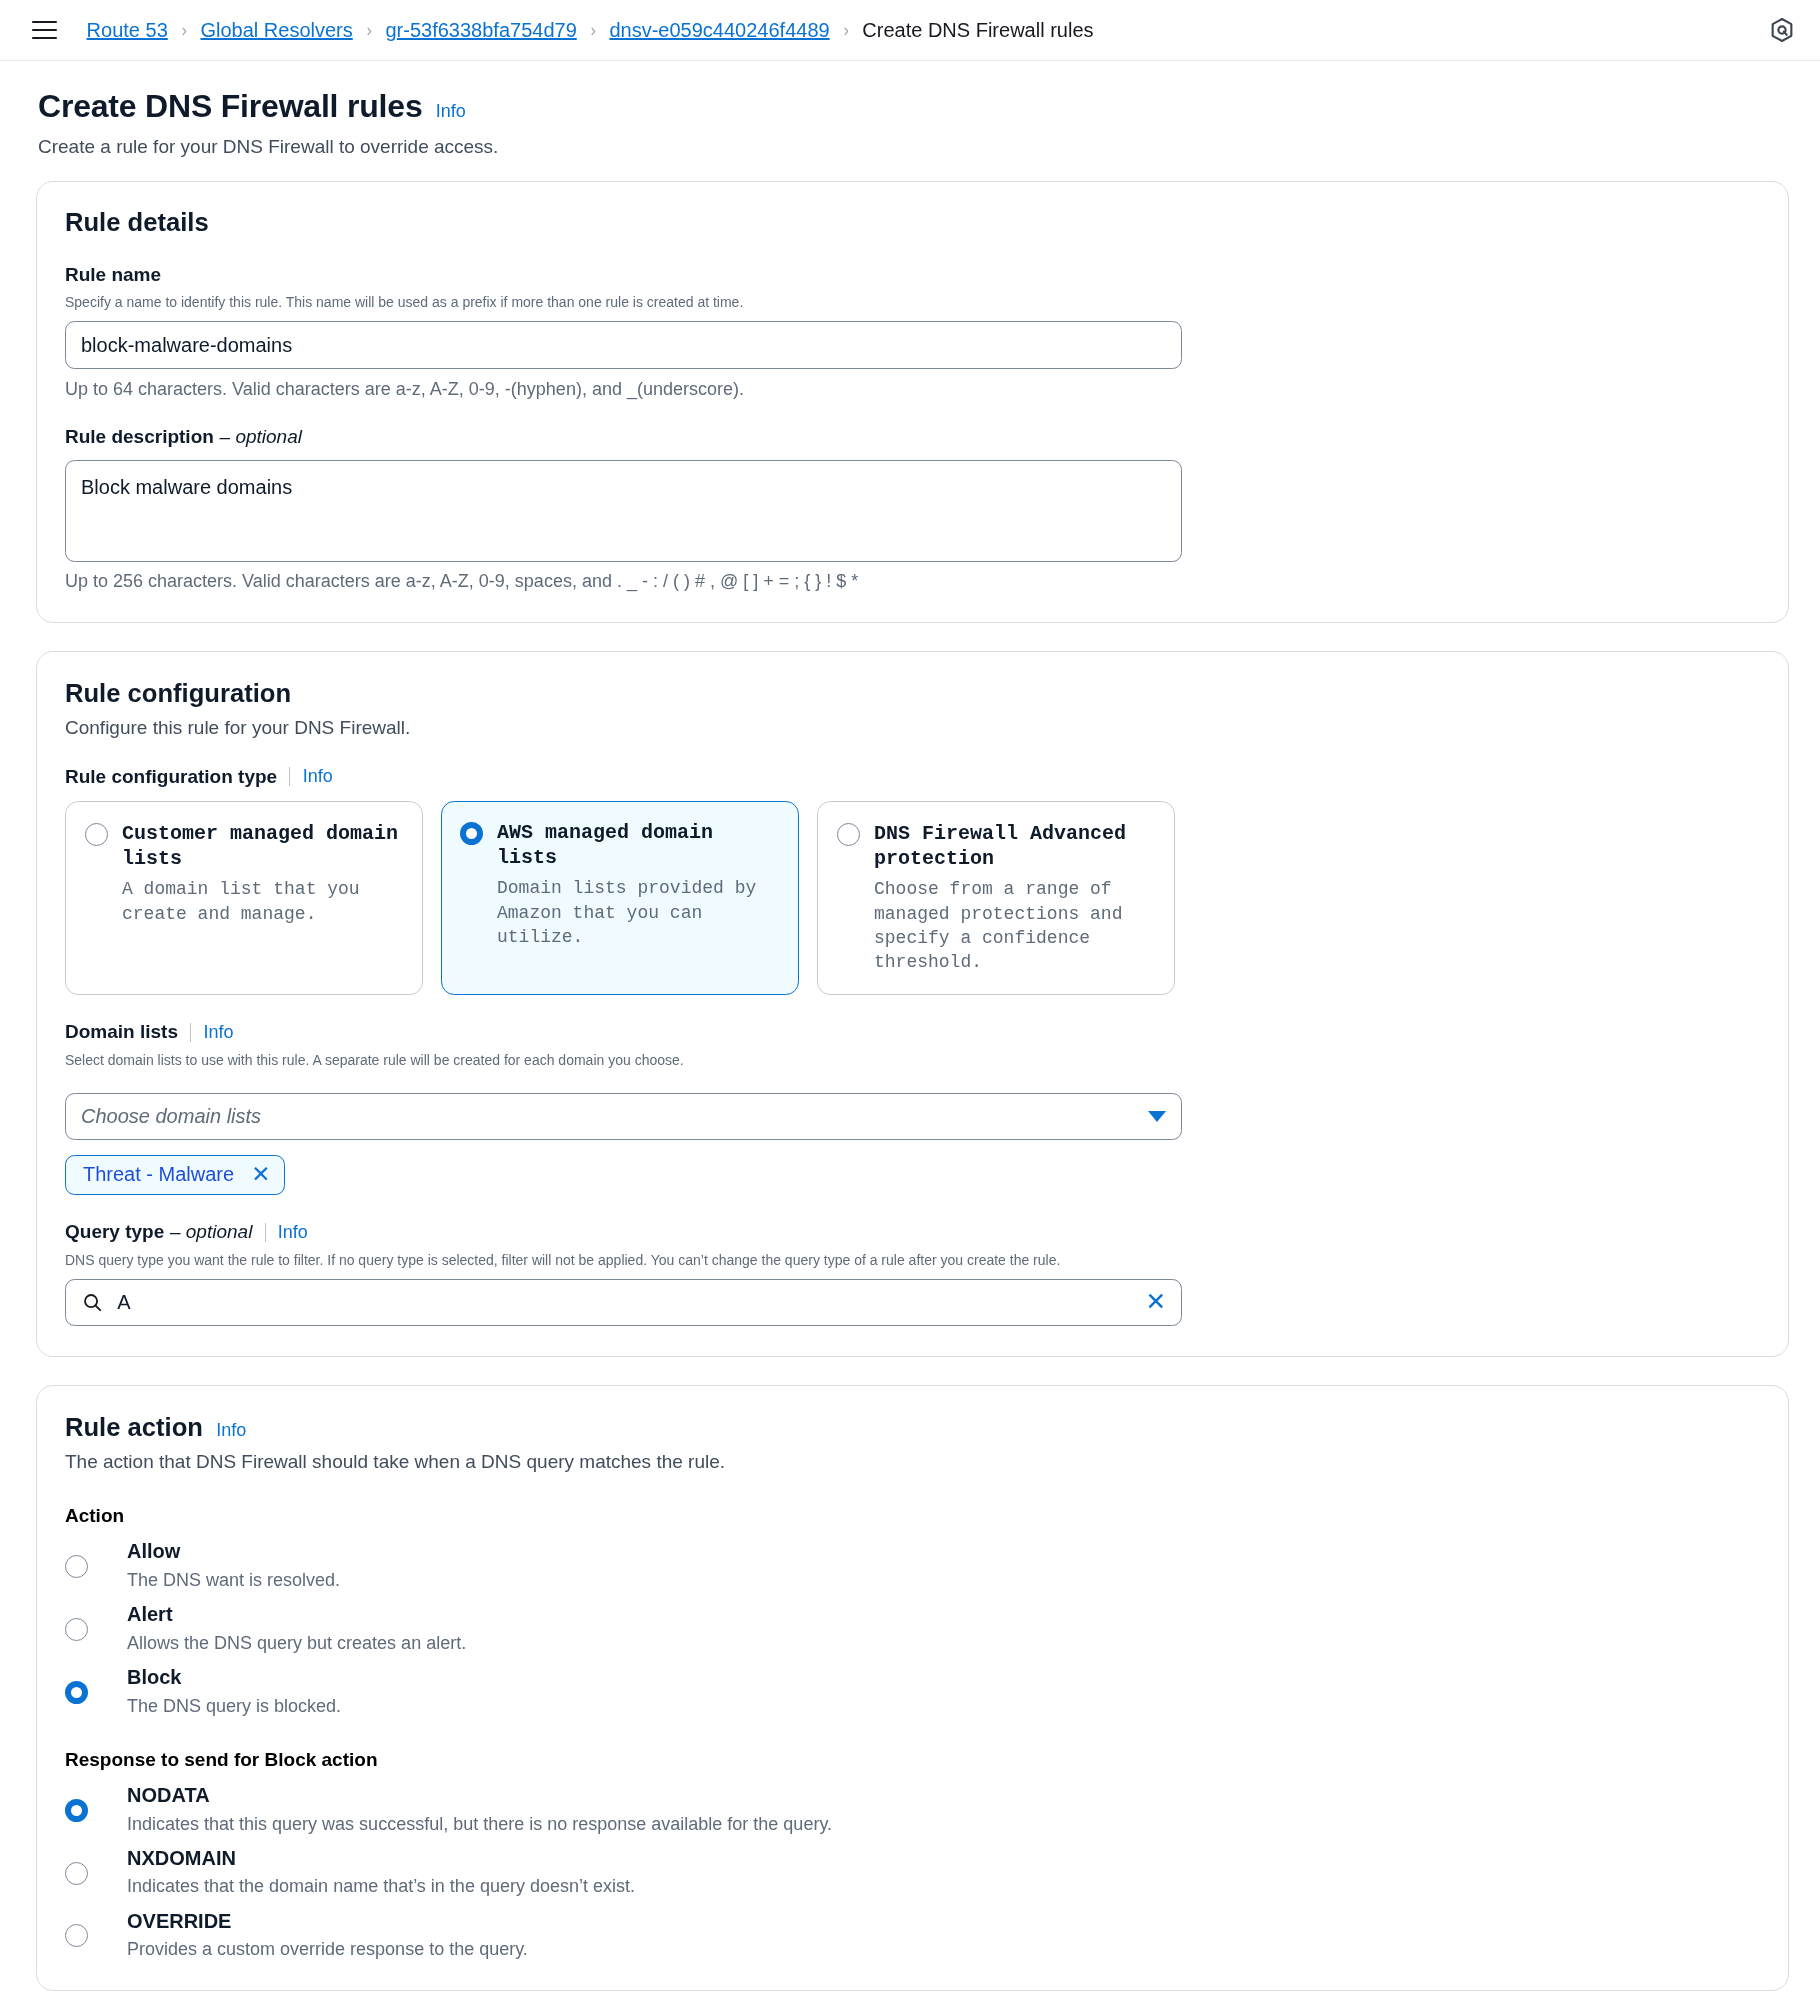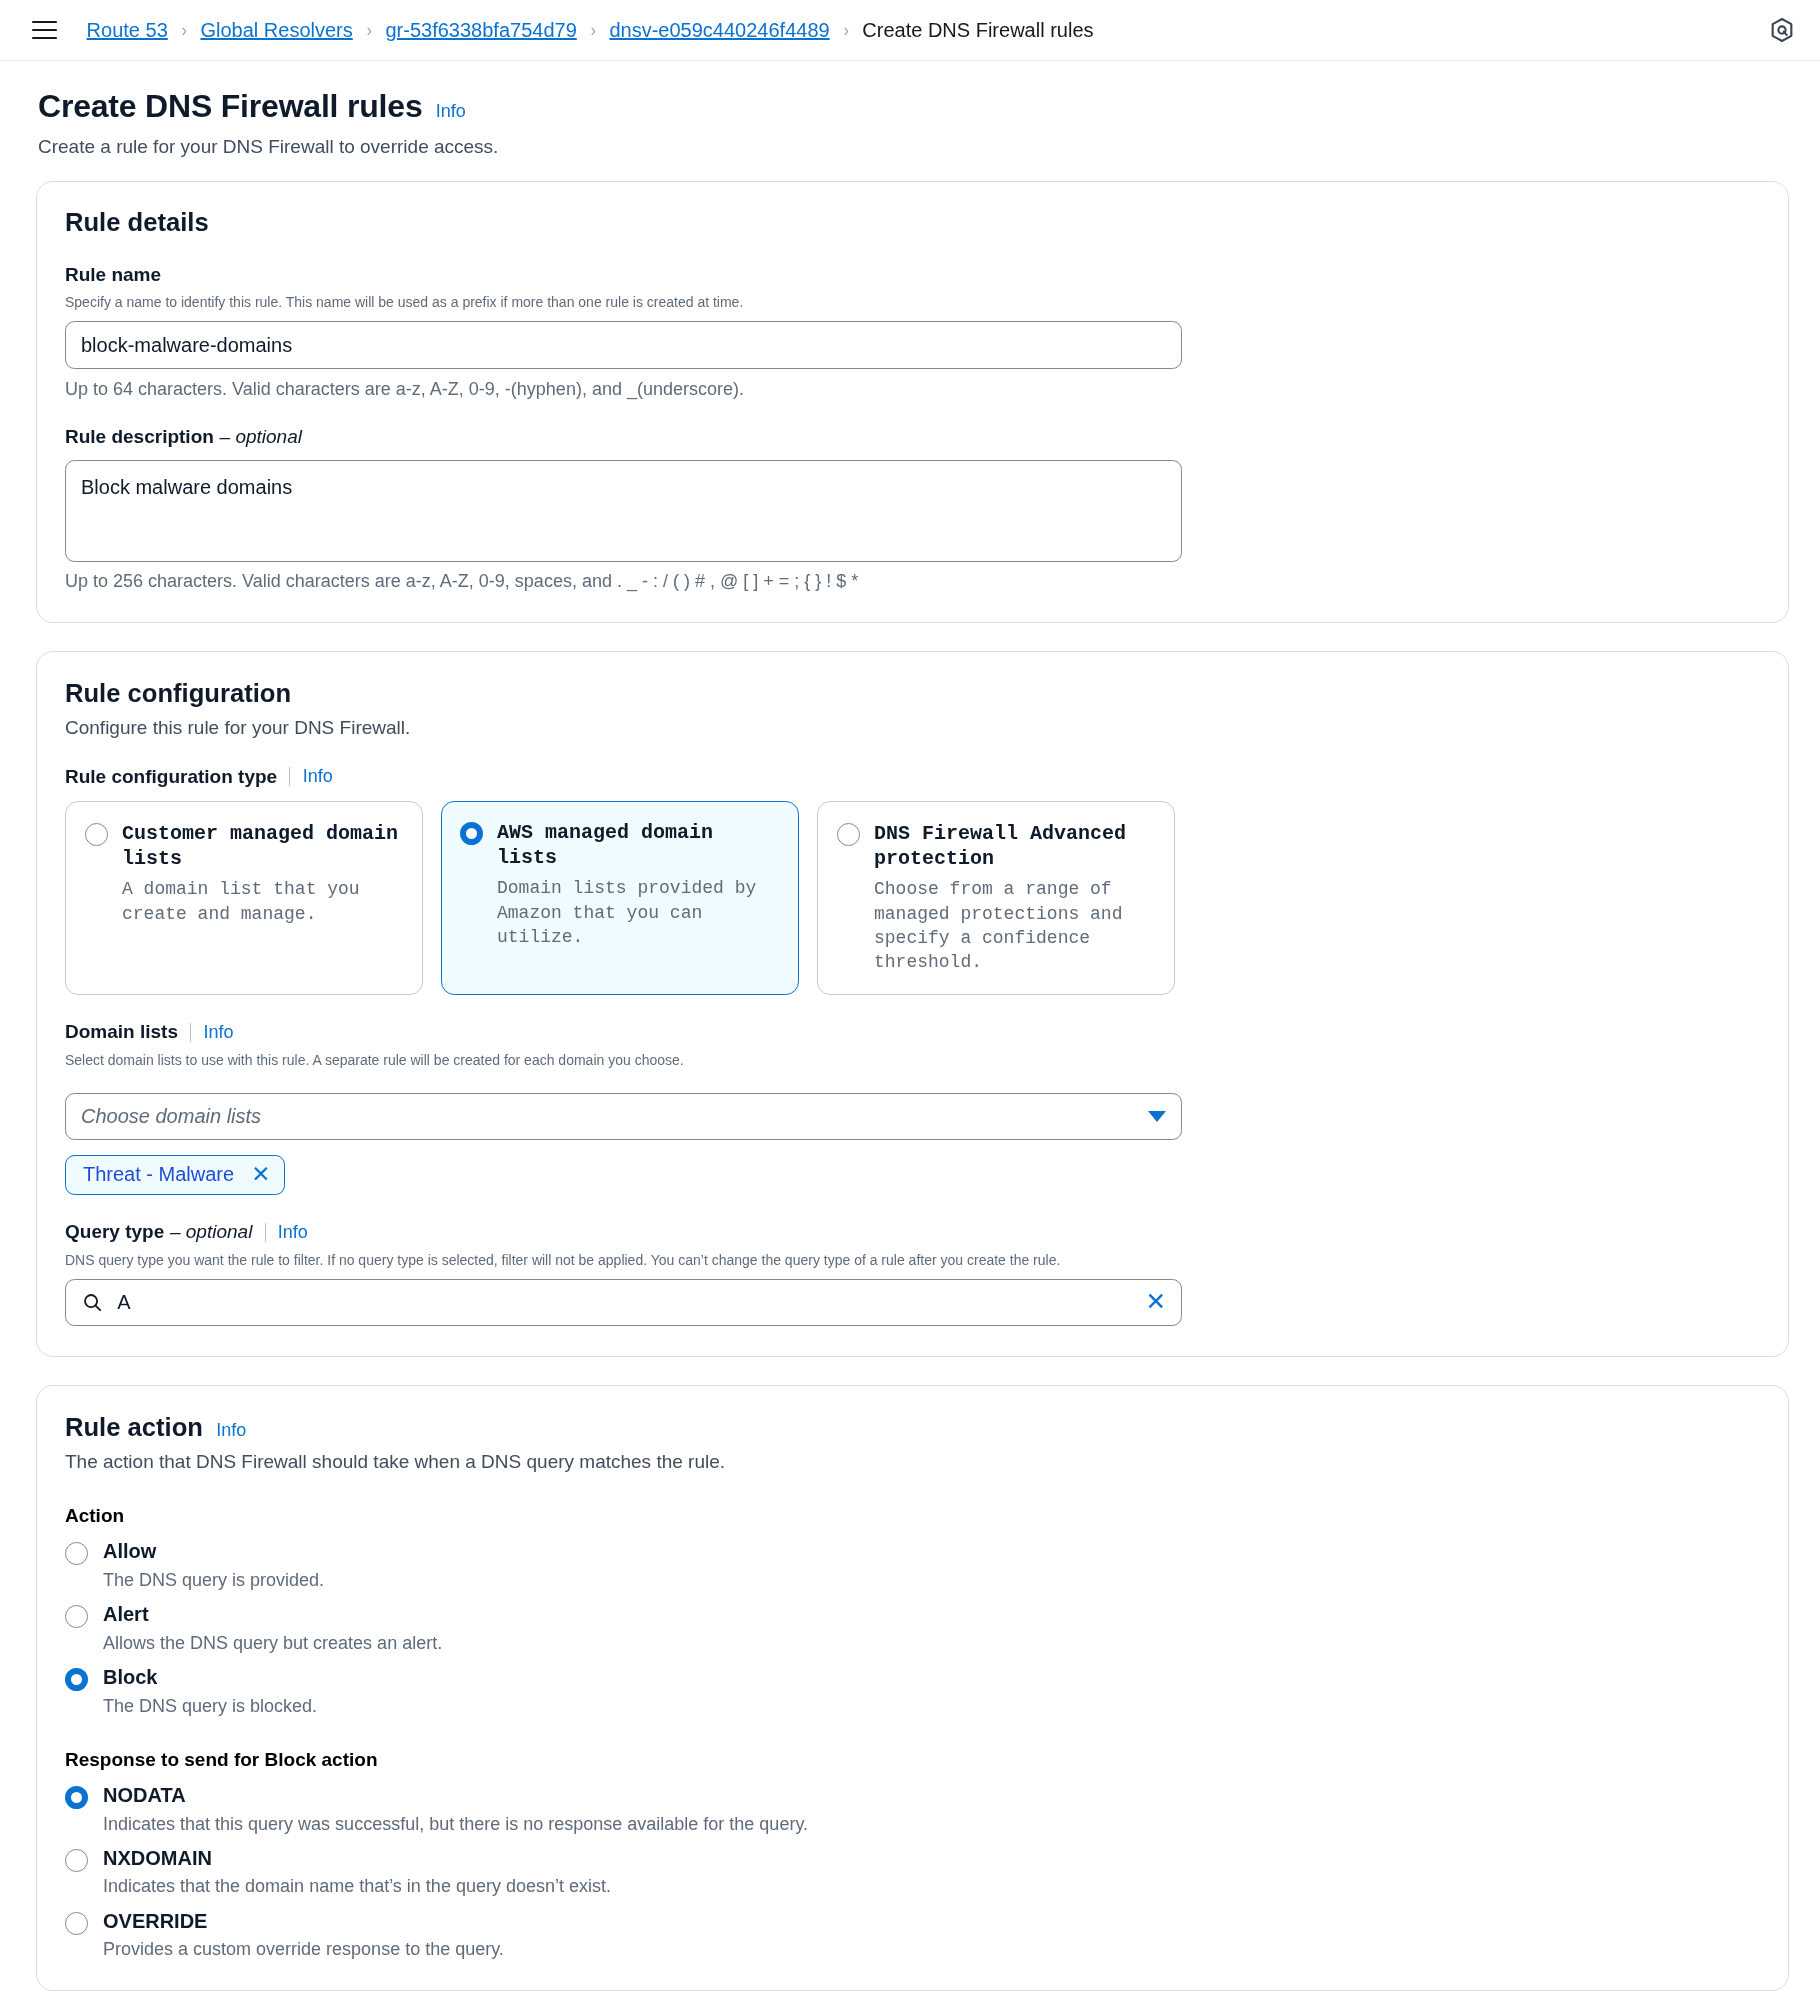--- a/index.html
+++ b/index.html
@@ -304,23 +304,24 @@
     color: #0972d3;
     font-size: 24.6px;
     line-height: 1;
     cursor: pointer;
   }
 
   
   .rlist { margin-top: 13.2px; }
   .rrow {
     display: flex;
-    align-items: flex-start;
+    align-items: center;
     margin-top: 12.3px;
     cursor: pointer;
+    gap: 24px;
   }
   .rrow:first-child { margin-top: 7.6px; }
   .rtext { margin-left: 15px; }
   .rtitle {
     font-size: 20px;
     font-weight: bold;
     color: #0f1b2a;
     line-height: 1.15;
   }
   .rdesc {
@@ -512,21 +513,21 @@
     </h2>
     <div class="card-sub">The action that DNS Firewall should take when a DNS query matches the rule.</div>
 
     <div class="group-label">Action</div>
 
     <div class="rlist">
       <div class="rrow">
         <span class="radio"></span>
         <div class="rtext">
           <div class="rtitle">Allow</div>
-          <div class="rdesc">The DNS query is provided.</div>
+          <div class="rdesc">The DNS want is resolved.</div>
         </div>
       </div>
       <div class="rrow">
         <span class="radio"></span>
         <div class="rtext">
           <div class="rtitle">Alert</div>
           <div class="rdesc">Allows the DNS query but creates an alert.</div>
         </div>
       </div>
       <div class="rrow">

